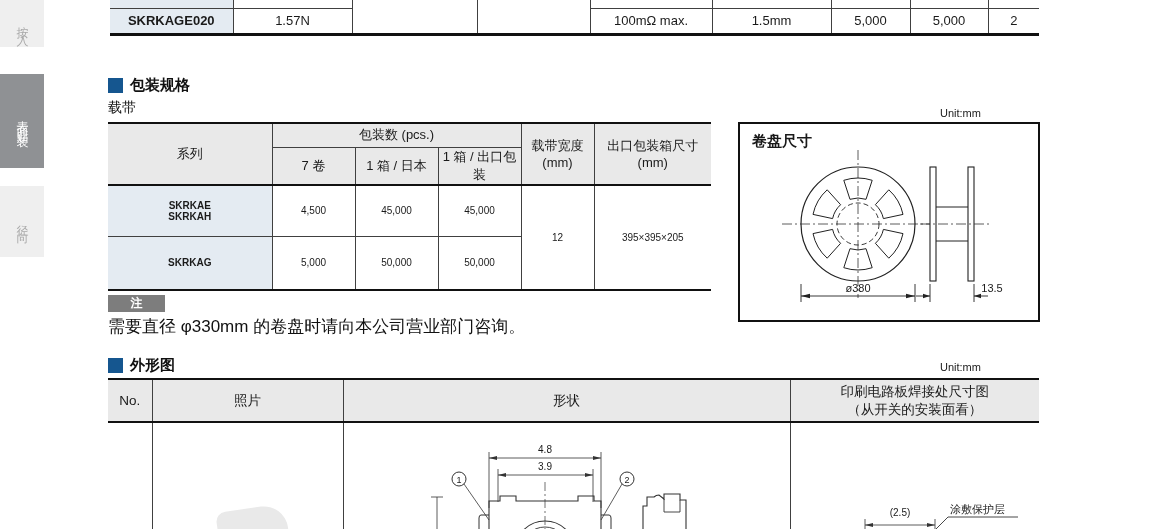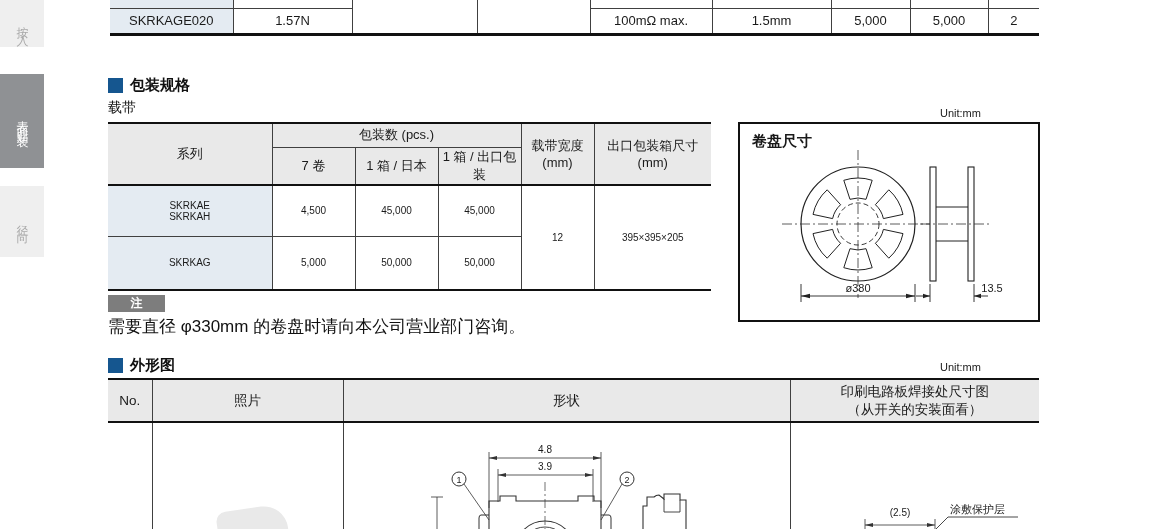--- a/index.html
+++ b/index.html
@@ -16,21 +16,21 @@
     writing-mode:vertical-rl; text-orientation:upright;
     font-size:12px; letter-spacing:7px;
   }
   .side-tab.inactive{ background:#efefef; color:#a8a8a8; }
   .side-tab.active{ background:#8f9194; color:#ffffff; }
   
   table{ border-collapse:collapse; border-style:hidden; table-layout:fixed; }
   td,th{ border:1px solid #404040; font-weight:normal; text-align:center;
          vertical-align:middle; font-size:13px; overflow:hidden; }
   .thead-bg{ background:#e9e9e9; }
-  .series-bg{ background:#e4ebf2; font-weight:normal; }
+  .series-bg{ background:#e4ebf2; font-weight:bold; }
   
   .top-table-wrap{ position:absolute; left:110px; top:0; border-bottom:3px solid #111; }
   .top-table td{ font-size:13px; }
   
   .pkg-table-wrap{ position:absolute; left:108px; top:122px;
                    border-top:2px solid #111; border-bottom:2px solid #111; }
   .pkg-table th{ font-size:13px; }
   .pkg-table .hdr-bottom{ border-bottom:2px solid #111; }
   .pkg-table td{ font-size:10px; }
   

